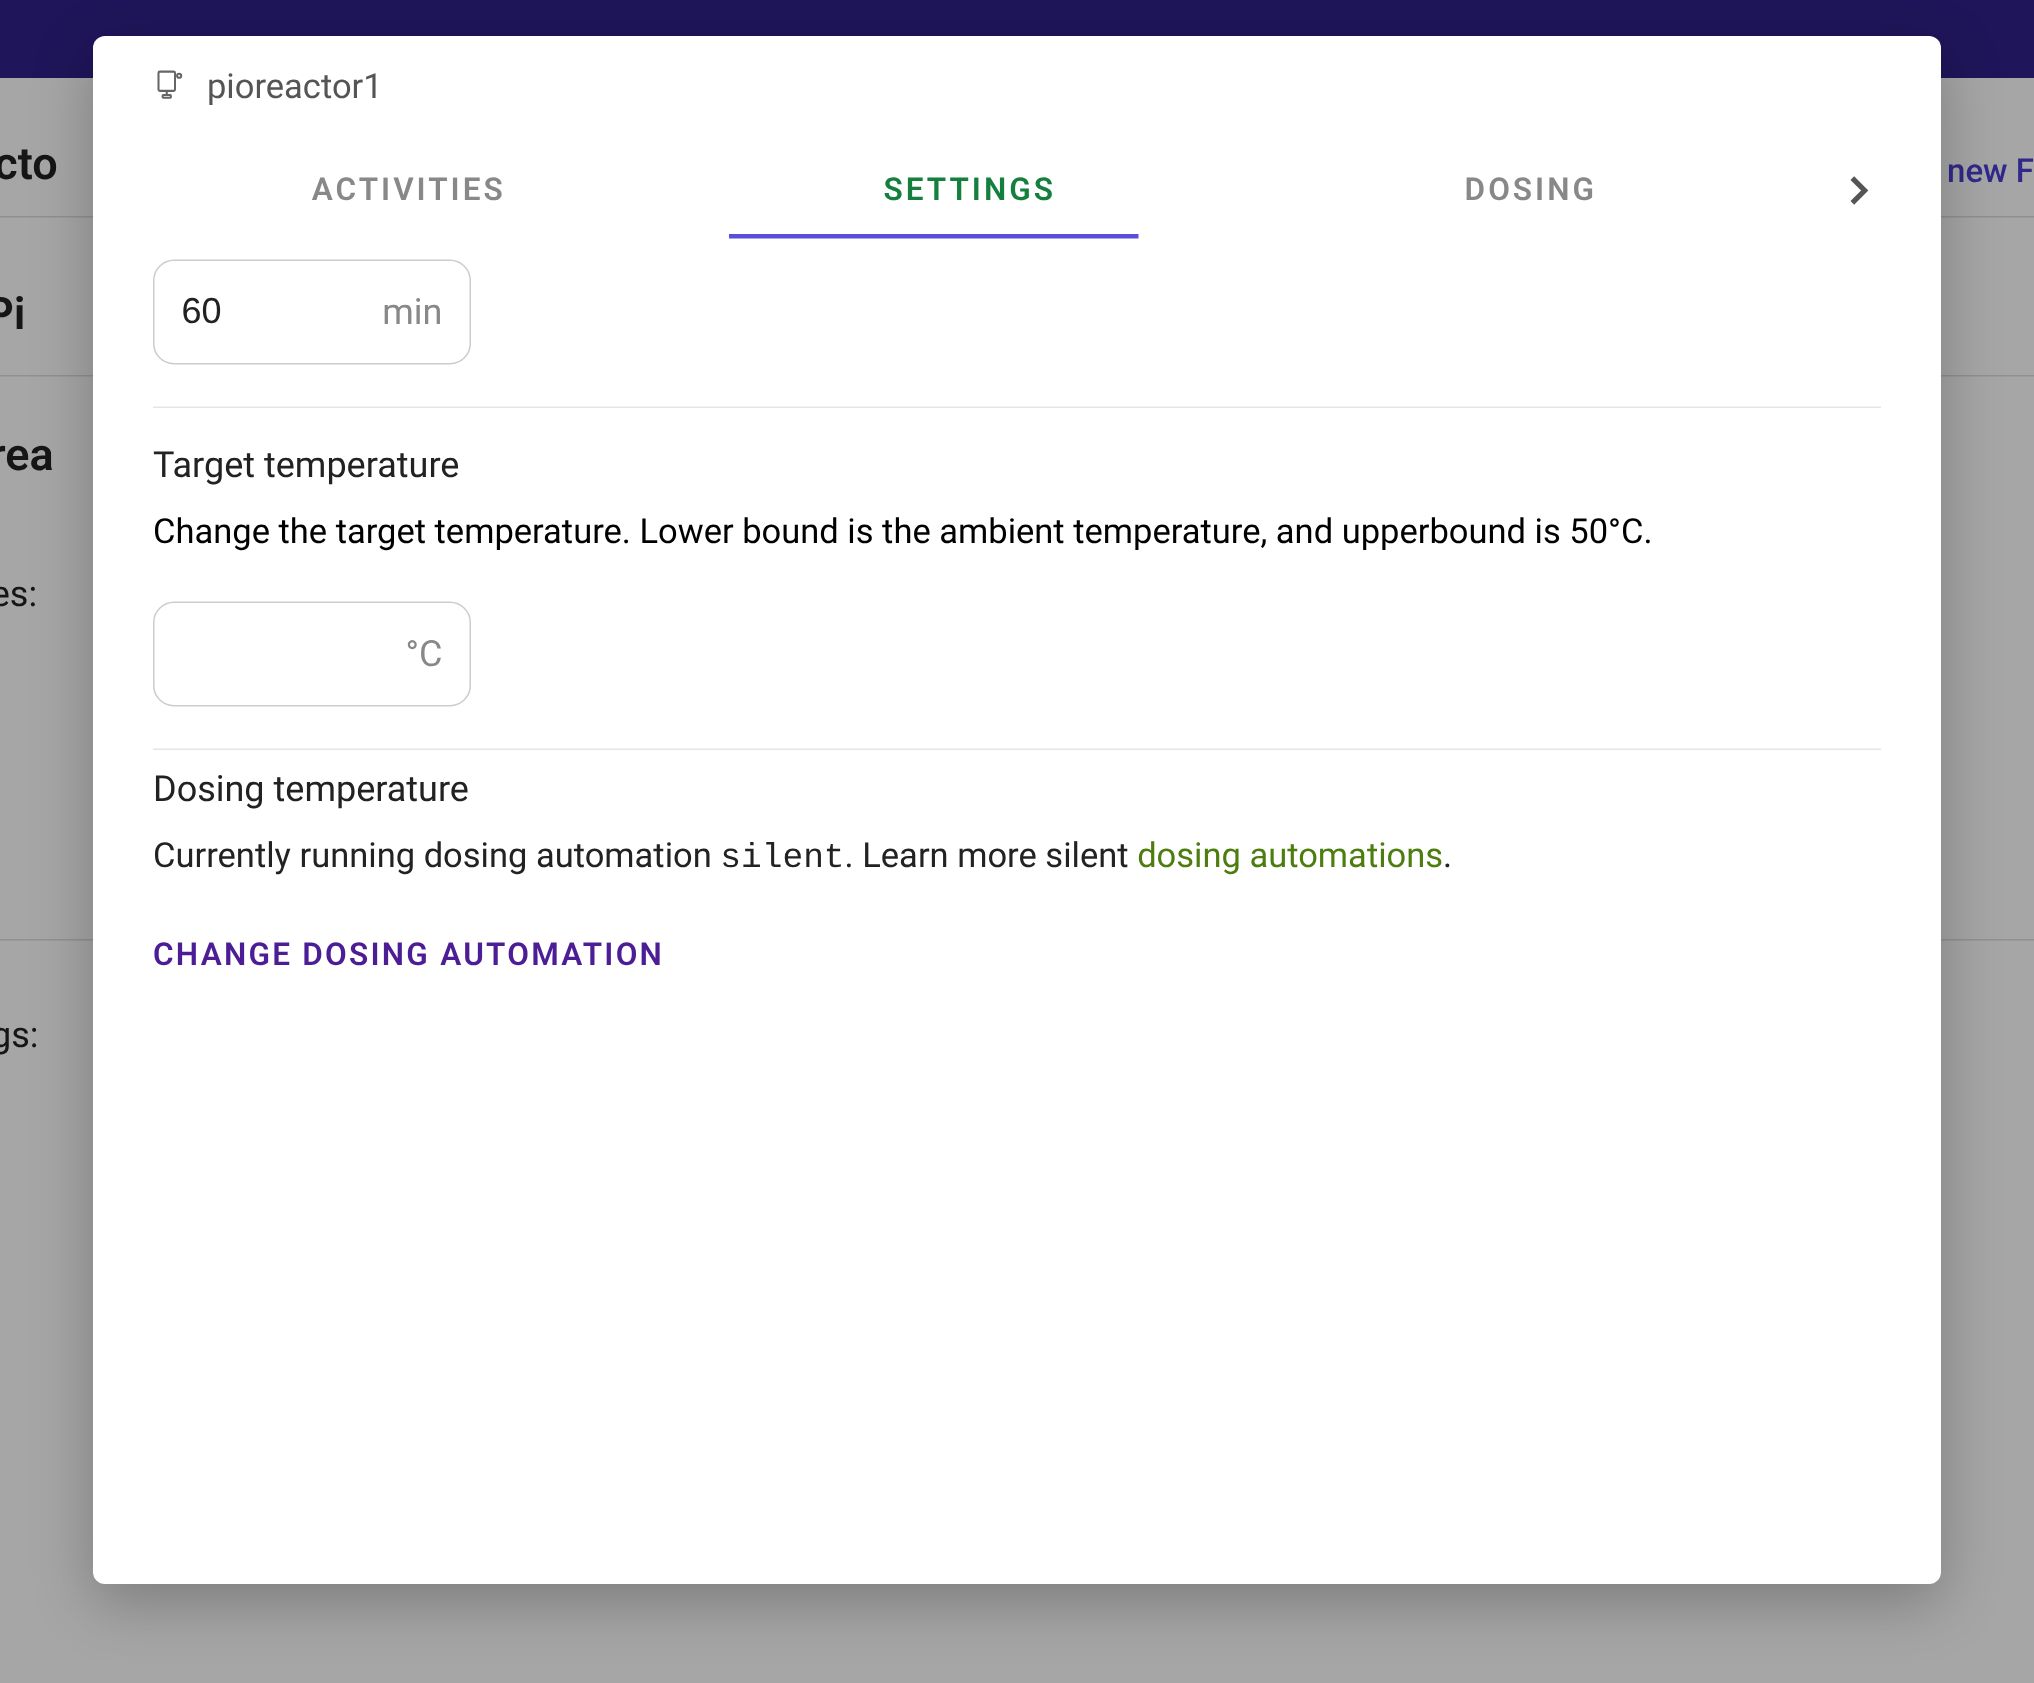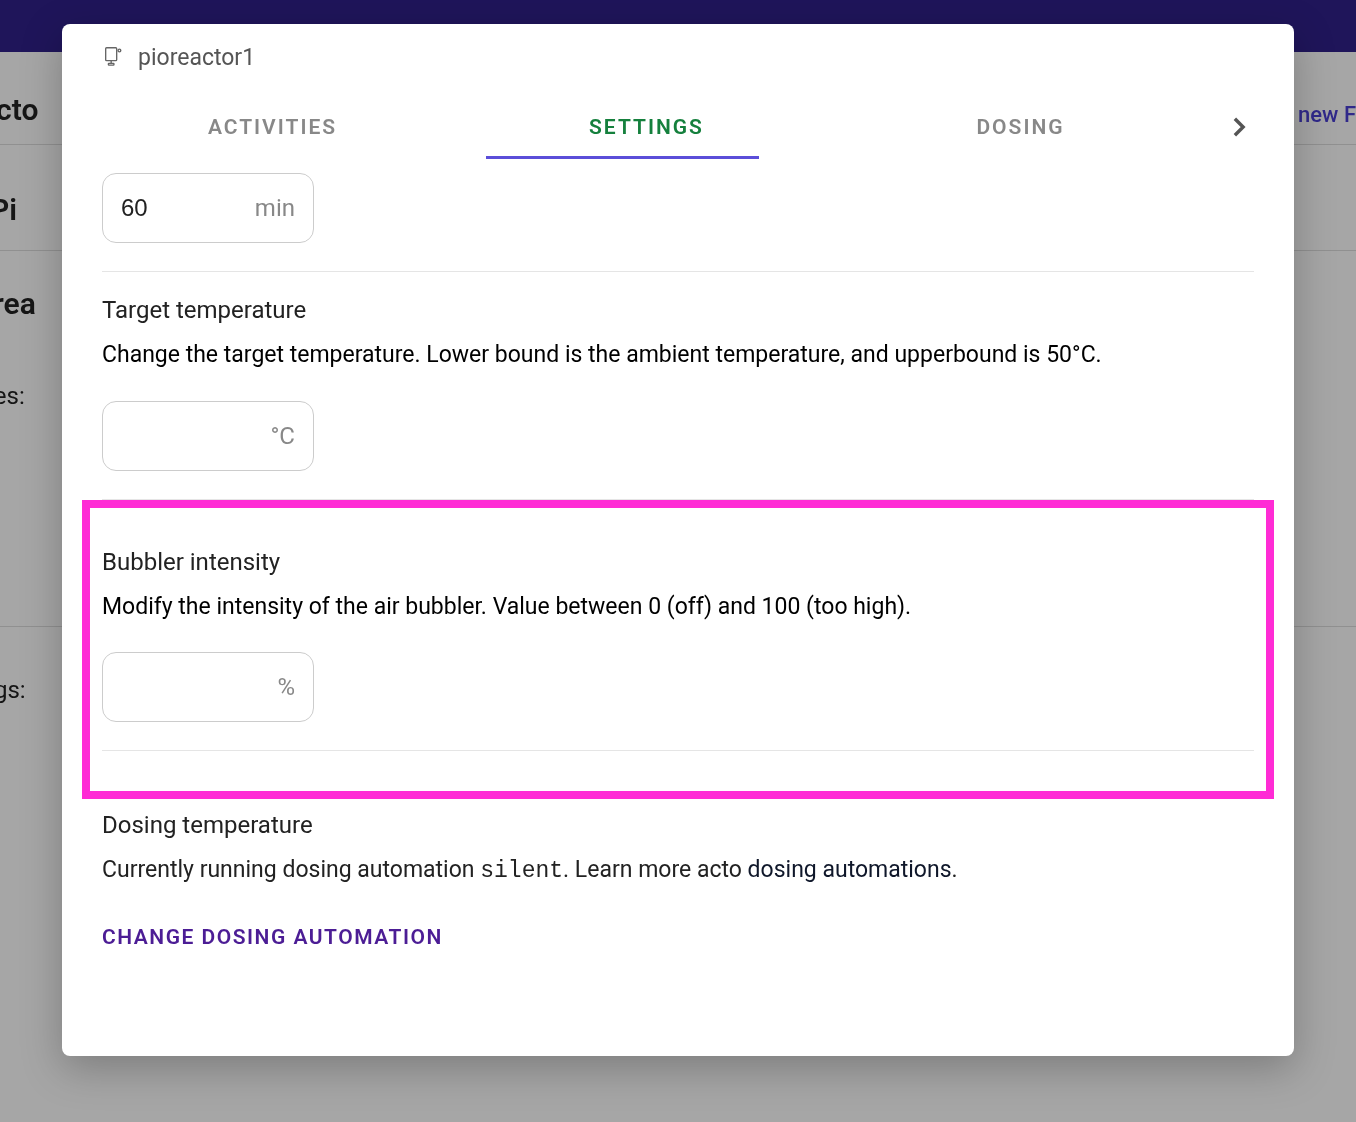--- a/index.html
+++ b/index.html
@@ -224,21 +224,21 @@
       font-size: 23px;
       color: #222;
       line-height: 1.5;
     }
     
     .code-text {
       font-family: 'Courier New', Courier, monospace;
     }
     
     .link-text {
-      color: #0f172a;
+      color: #4d7c0f;
       cursor: pointer;
     }
     
     .change-btn {
       margin-top: 36px;
       font-size: 21px;
       font-weight: 600;
       letter-spacing: 1.5px;
       color: #4c1d95;
       cursor: pointer;
@@ -301,33 +301,23 @@
 
     <div class="section">
       <h3 class="section-title">Target temperature</h3>
       <p class="section-desc">Change the target temperature. Lower bound is the ambient temperature, and upperbound is 50°C.</p>
       <div class="unit-input">
         <input type="text" value="" style="">
         <span class="unit">°C</span>
       </div>
     </div>
 
-    <div class="highlight-box">
-      <div class="section" style="border-bottom:1px solid #e5e5e5;">
-        <h3 class="section-title">Bubbler intensity</h3>
-        <p class="section-desc">Modify the intensity of the air bubbler. Value between 0 (off) and 100 (too high).</p>
-        <div class="unit-input">
-          <input type="text" value="" style="">
-          <span class="unit">%</span>
-        </div>
-      </div>
-    </div>
 
     <div class="section no-border" style="padding-top:12px;">
       <h3 class="section-title">Dosing temperature</h3>
       <p class="dosing-desc">
-        <span>Currently running dosing automation </span><span class="code-text">silent</span><span>. Learn more acto </span><span class="link-text">dosing automations</span><span>.</span>
+        <span>Currently running dosing automation </span><span class="code-text">silent</span><span>. Learn more silent </span><span class="link-text">dosing automations</span><span>.</span>
       </p>
       <div class="change-btn">CHANGE DOSING AUTOMATION</div>
     </div>
 
   </div>
 </div>
 
 </body></html>

